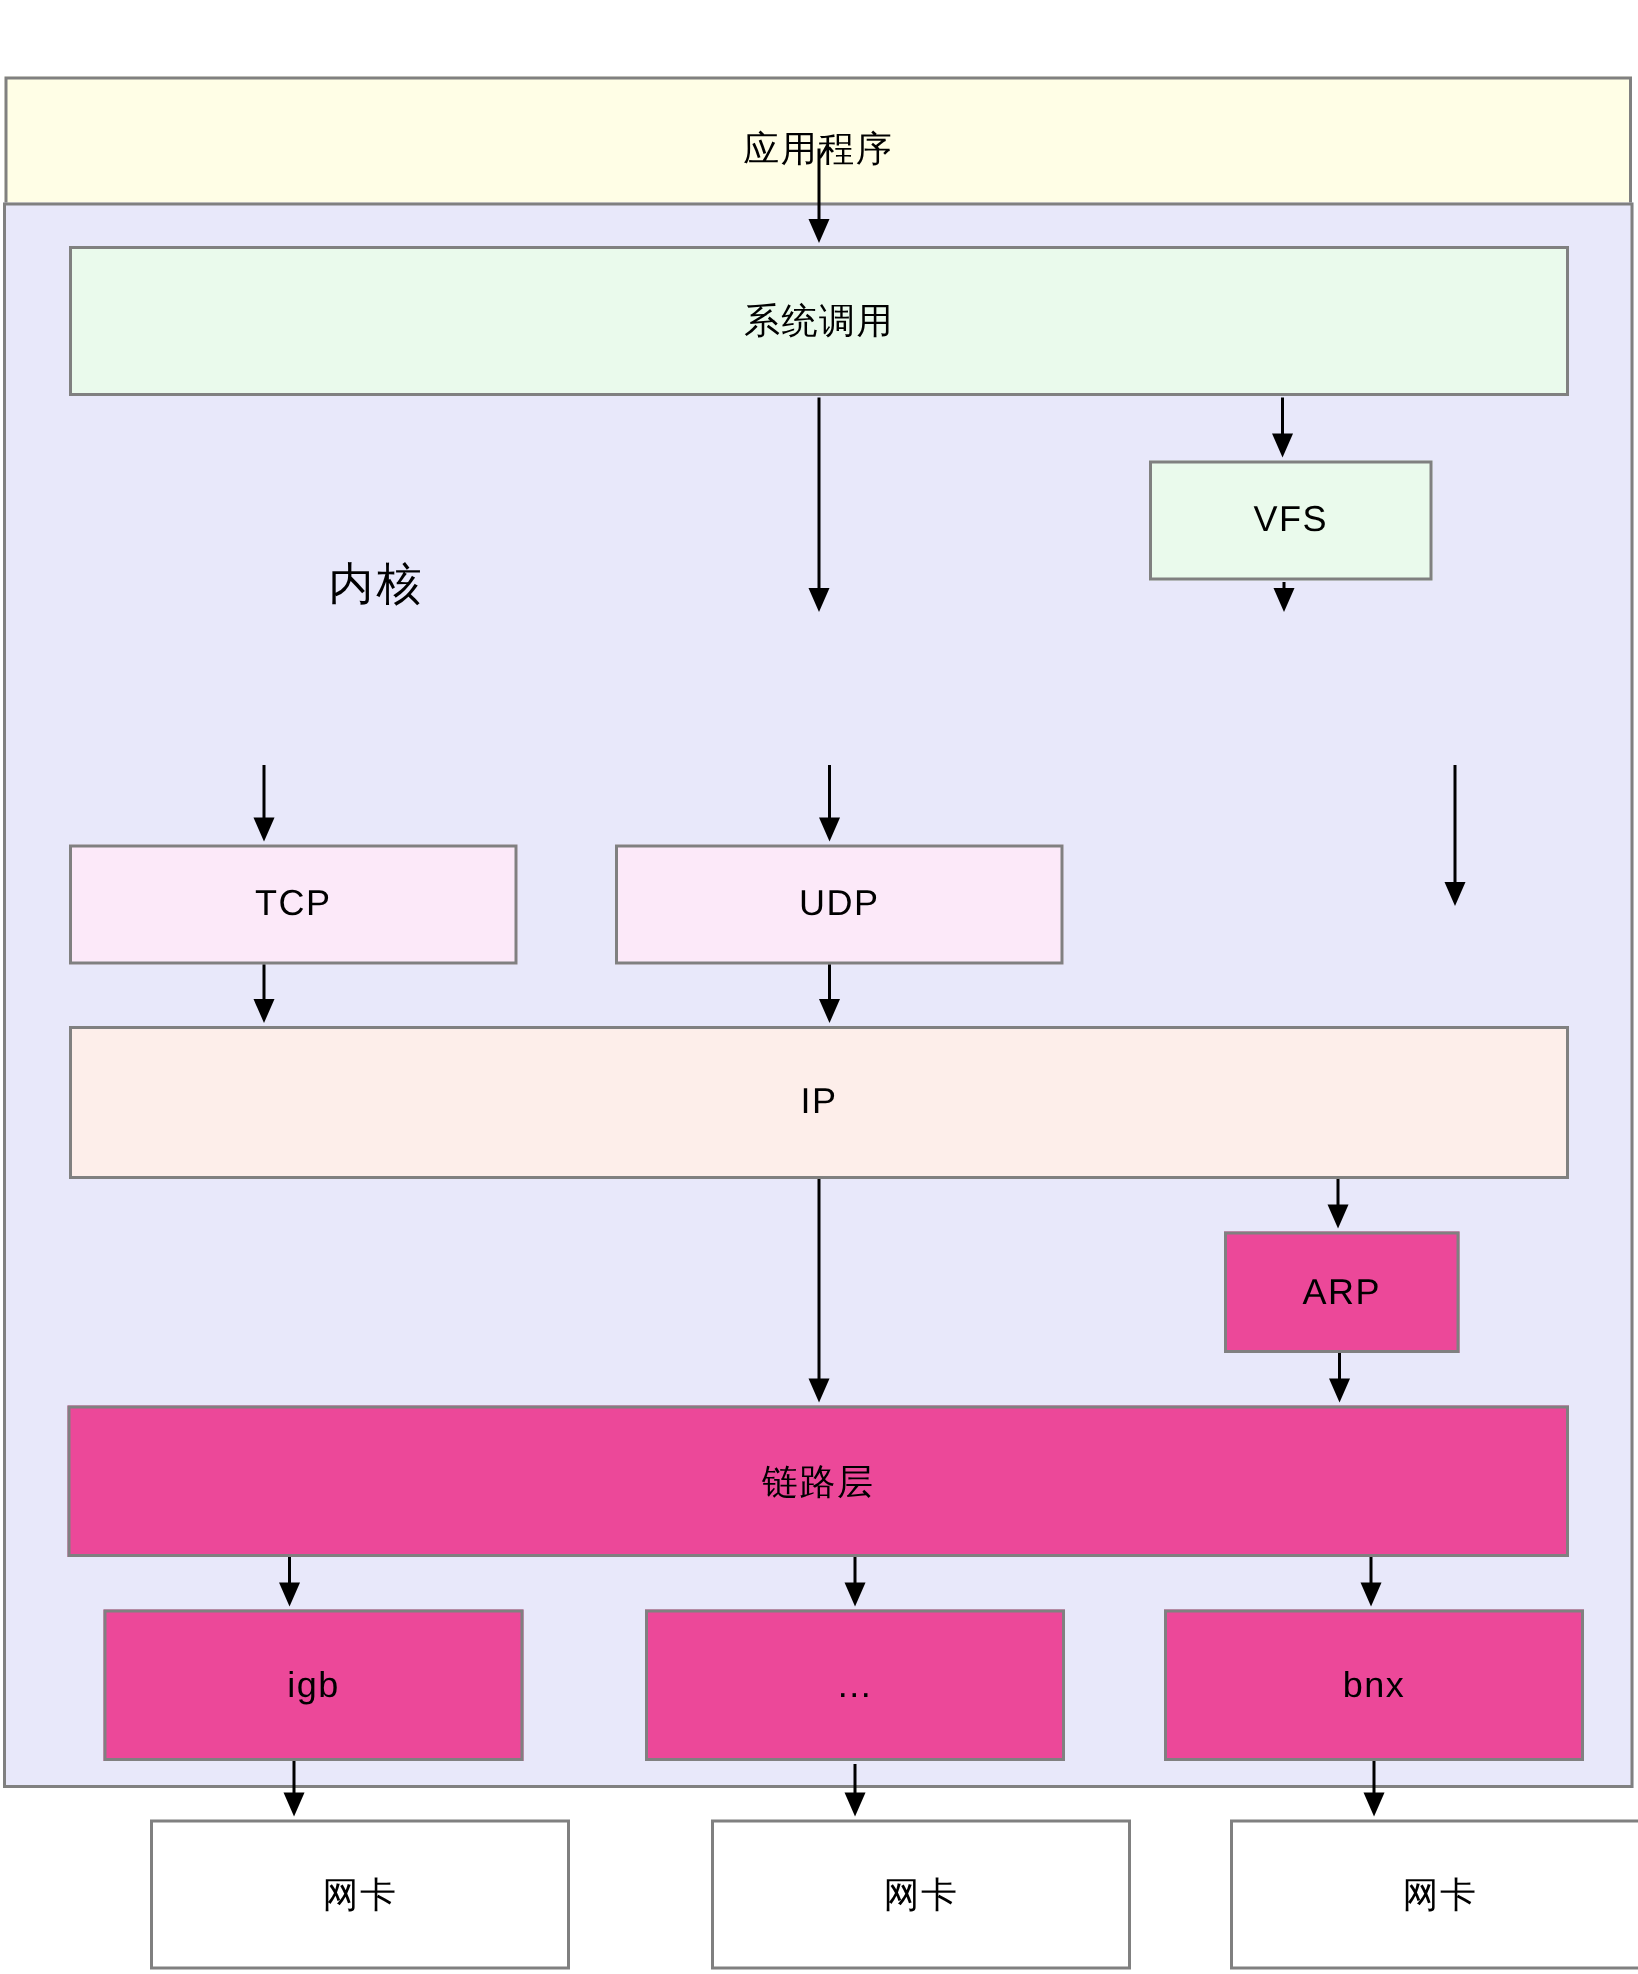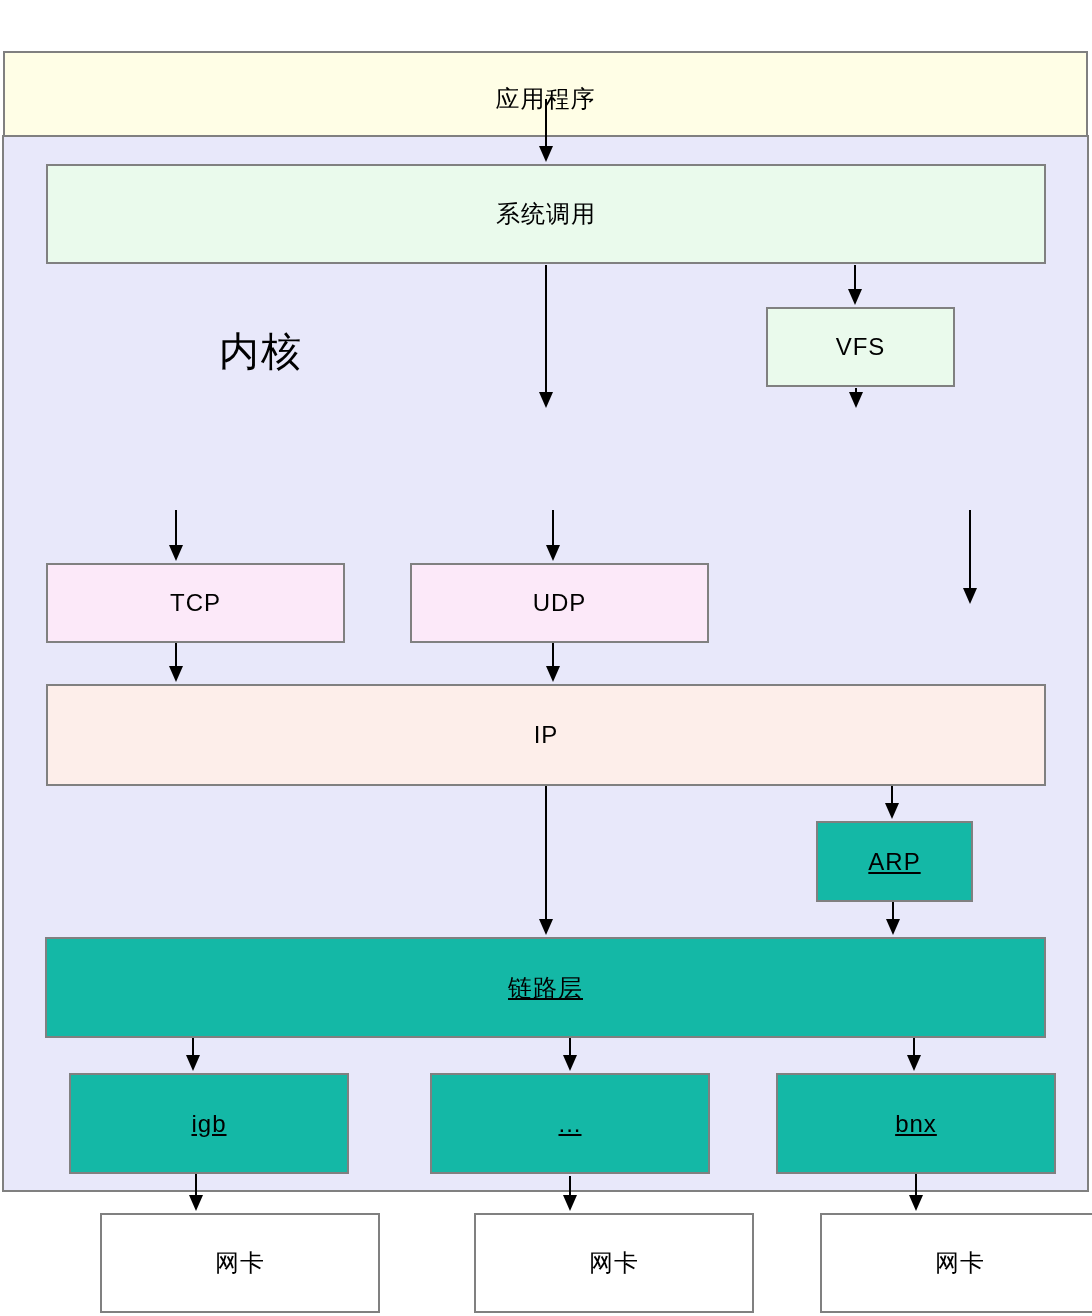--- a/index.html
+++ b/index.html
@@ -10,24 +10,24 @@
   .node{
     position:absolute;box-sizing:border-box;border:2px solid #808080;
     display:flex;align-items:center;justify-content:center;
     font-size:24px;letter-spacing:1px;white-space:nowrap;
   }
   .fill-yellow{background:#fffee6;}
   .fill-lavender{background:#e8e8fa;}
   .fill-green{background:#eafaec;}
   .fill-pink{background:#fce9f9;}
   .fill-peach{background:#fdeeea;}
-  .fill-cyan{background:#14b8a6;text-decoration:underline;}
+  .fill-cyan{background:#ec4899;}
   .fill-white{background:#ffffff;margin-left:44px;}
   .kernel-label{
-    position:absolute;font-size:40px;letter-spacing:2px;z-index:1;
+    position:absolute;font-size:30px;letter-spacing:2px;z-index:1;margin-top:45px;
   }
   .z1{z-index:1;}
   .z2{z-index:2;}
   .arrow{position:absolute;width:16px;transform:translateX(-50%);z-index:3;}
   .arrow .shaft{
     position:absolute;left:50%;top:0;bottom:13px;width:2px;background:#000000;
     transform:translateX(-50%);
   }
   .arrow .head{
     position:absolute;left:50%;bottom:0;width:0;height:0;transform:translateX(-50%);

